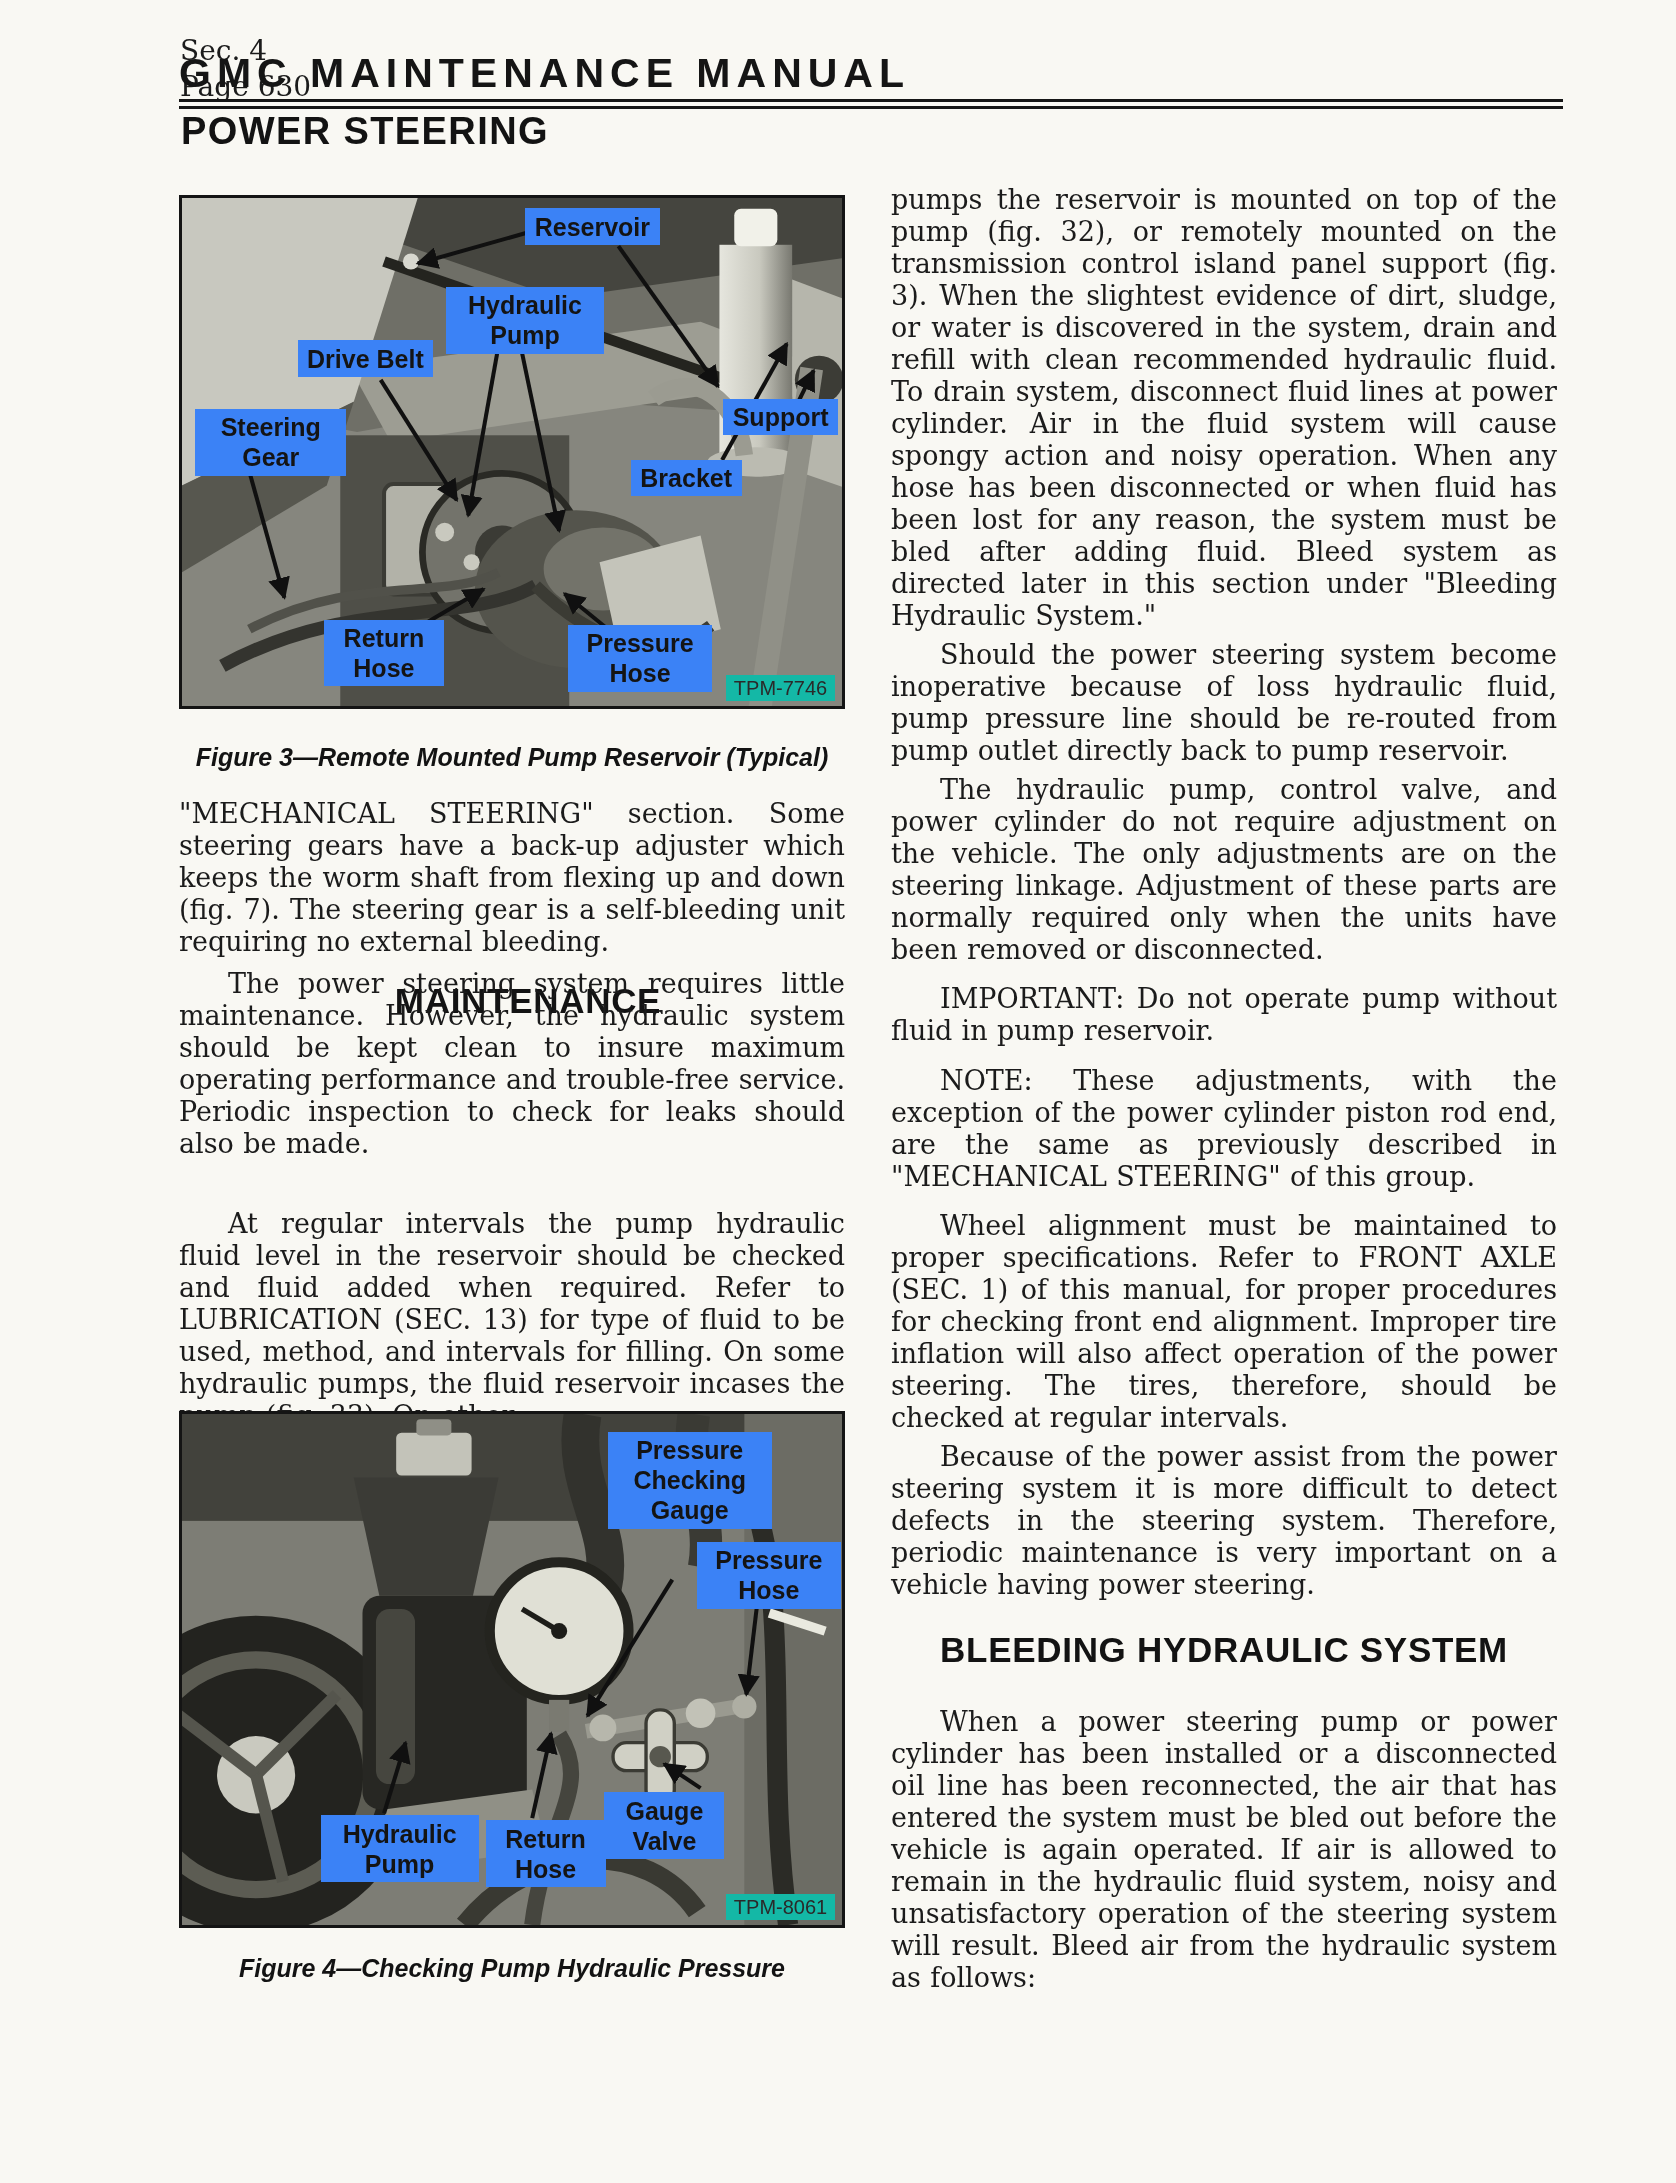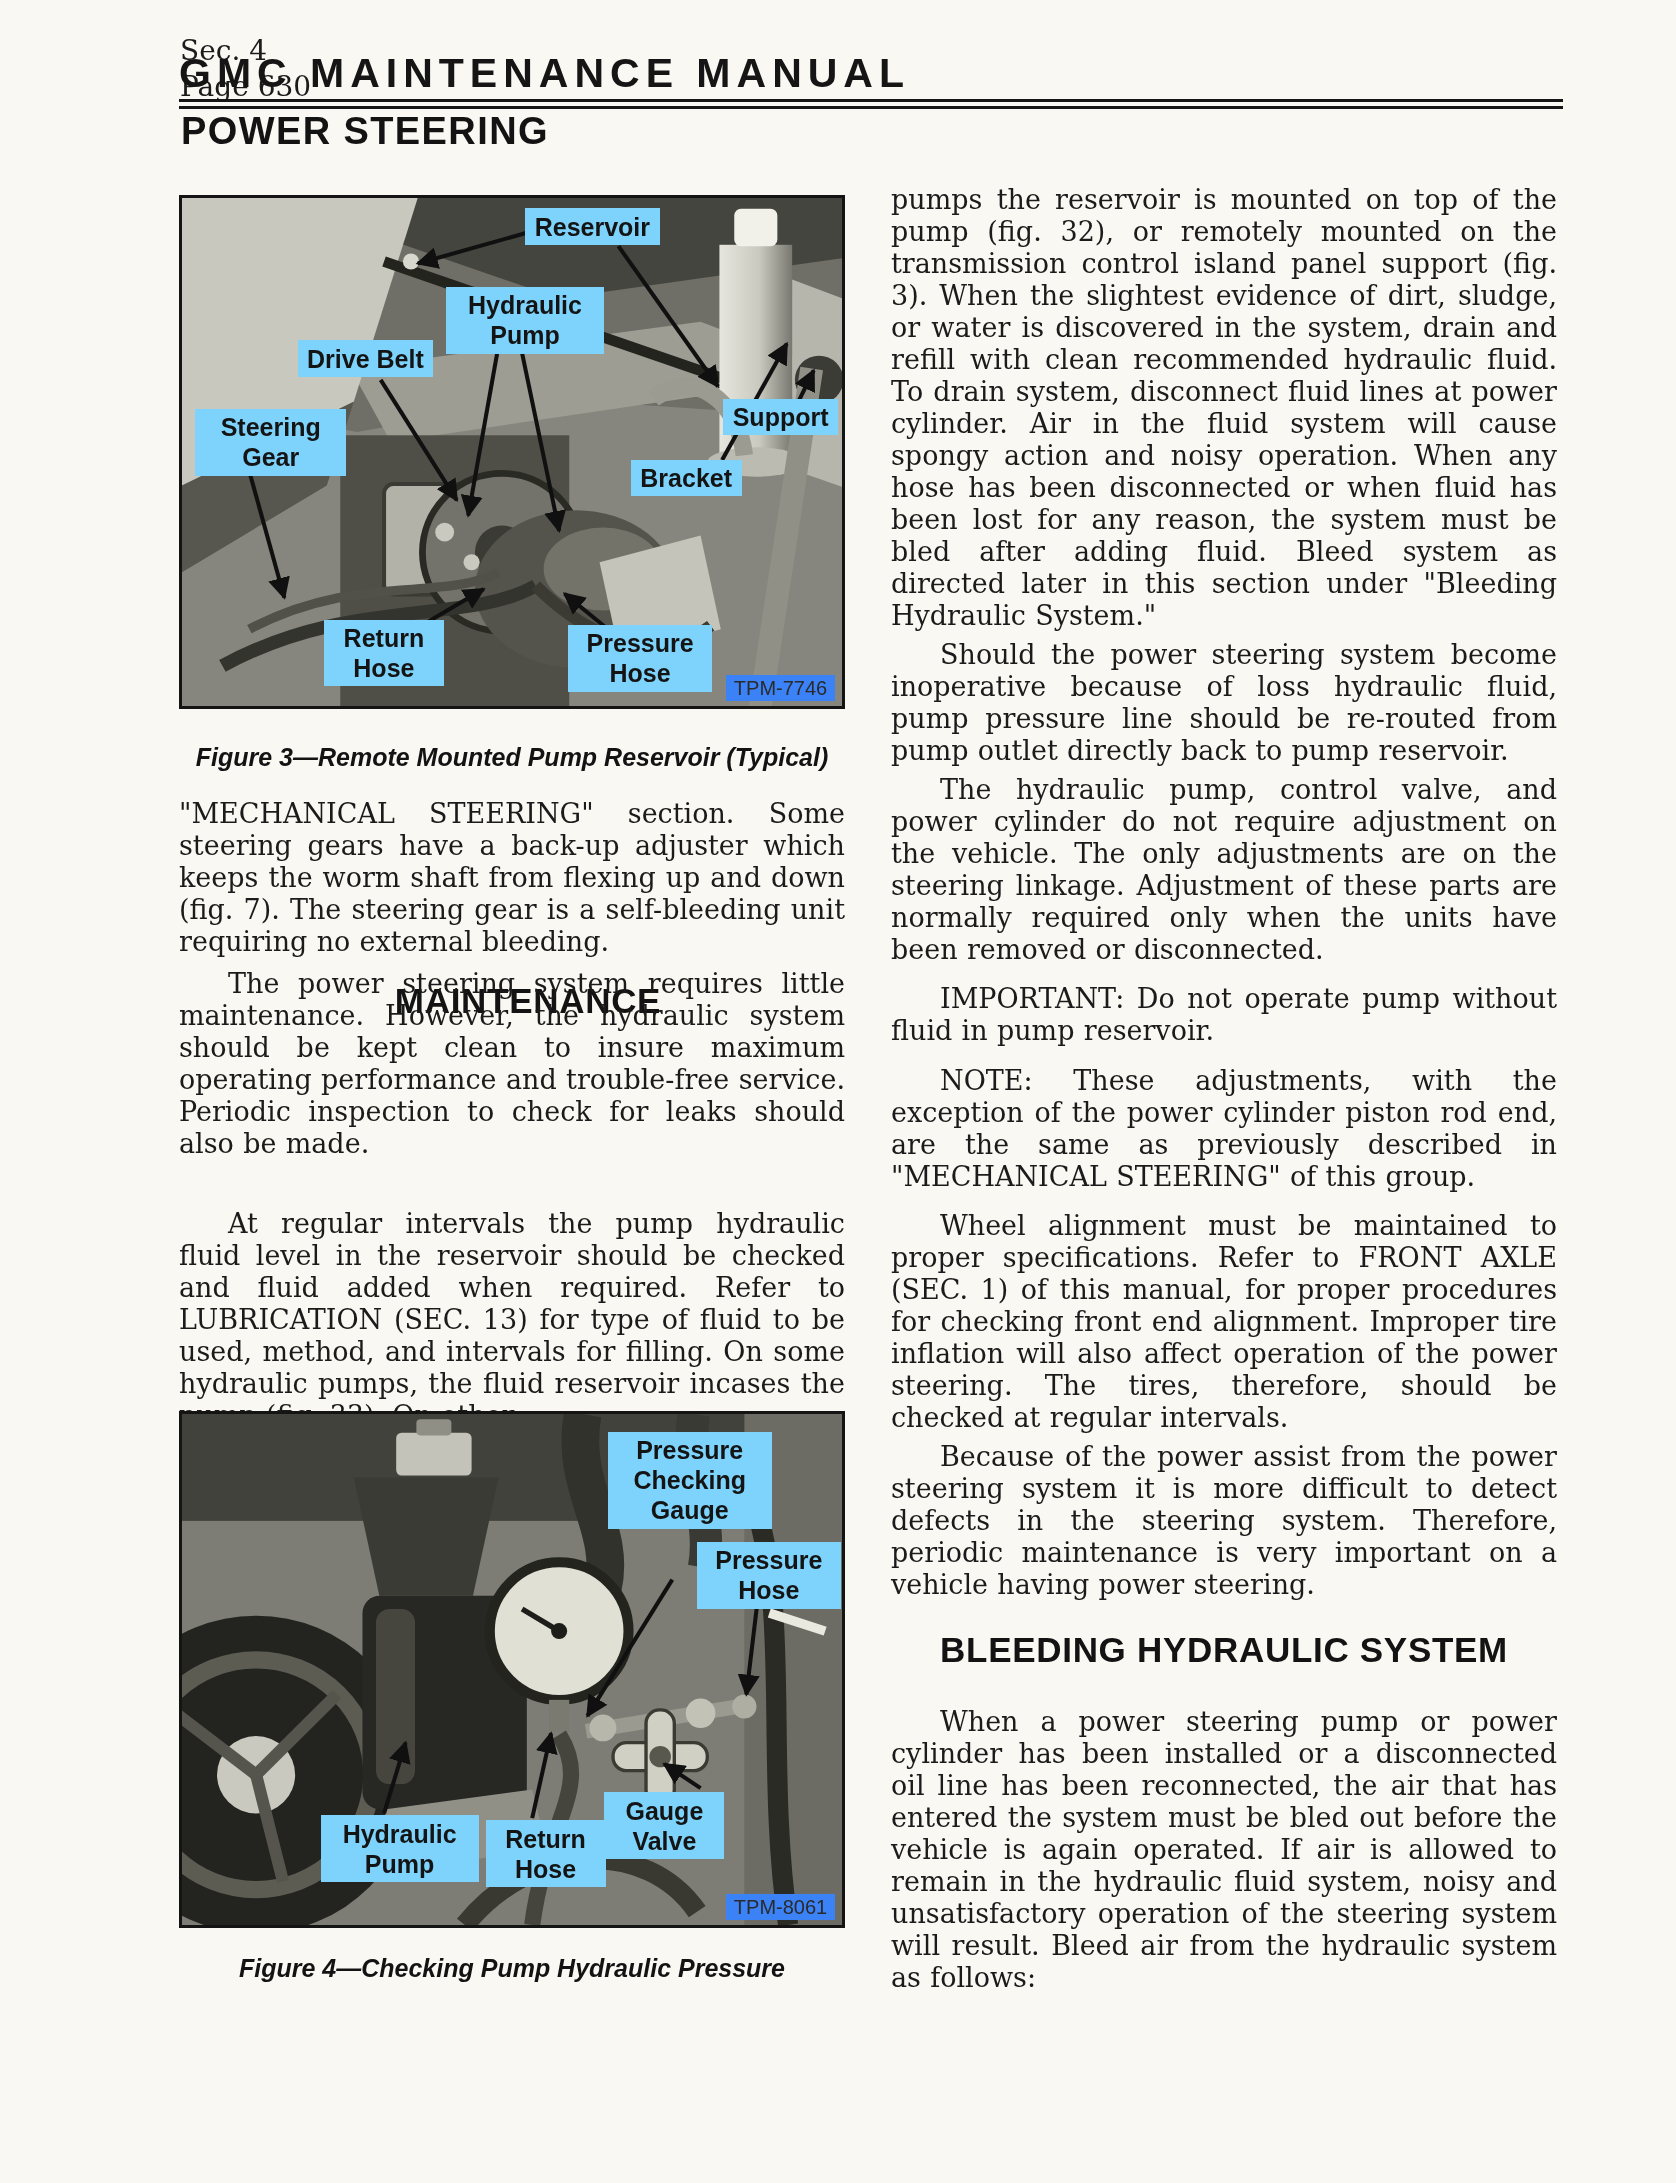--- a/index.html
+++ b/index.html
@@ -41,26 +41,26 @@
   .col-right h2.sec-head{margin:30px 0 37px 0;}
   
   .photo{
     position:absolute;left:0;width:666px;box-sizing:border-box;
     border:3.4px solid #141414;background:#86867e;overflow:hidden;
   }
   #fig3{top:195px;height:514px;}
   #fig4{top:1411px;height:517px;}
   .photo svg{position:absolute;left:0;top:0;width:100%;height:100%;z-index:1;}
   .plabel{
-    position:absolute;z-index:2;background:#7dd3fc;color:#141414;
+    position:absolute;z-index:2;background:#3b82f6;color:#141414;
     font-family:"Liberation Sans",sans-serif;font-weight:700;font-size:25px;
     line-height:30px;text-align:center;padding:3.4px 9.5px;
   }
   .tpm{
-    position:absolute;z-index:2;right:6.8px;bottom:5.4px;background:#3b82f6;
+    position:absolute;z-index:2;right:6.8px;bottom:5.4px;background:#14b8a6;
     color:#2a2a2a;font-family:"Liberation Sans",sans-serif;font-size:20px;
     line-height:24px;padding:0.7px 8px;
   }
   .caption{
     position:absolute;left:0;width:666px;text-align:center;
     font-family:"Liberation Sans",sans-serif;font-style:italic;font-weight:700;
     font-size:25px;line-height:30px;color:#131313;
   }
   #cap3{top:742px;}
   #cap4{top:1953px;}

